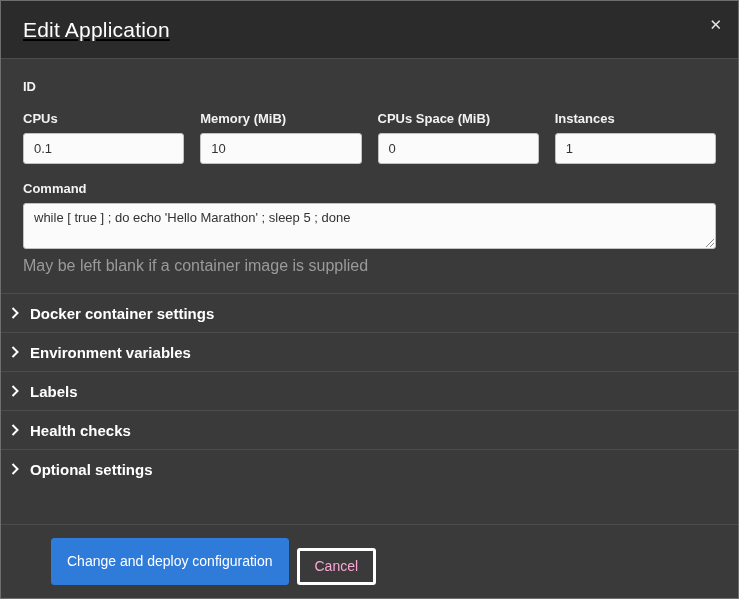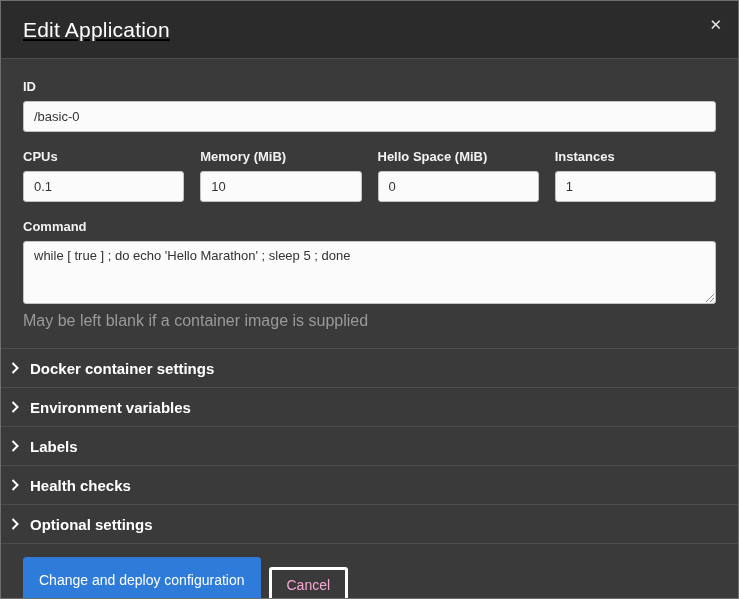--- a/index.html
+++ b/index.html
@@ -68,21 +68,21 @@
   .row-4 {
     display: grid;
     grid-template-columns: repeat(4, 1fr);
     column-gap: 16px;
     margin-bottom: 17px;
   }
   .row-4 .field { margin-bottom: 0; }
   .textarea-wrap { position: relative; }
   .command-textarea {
     width: 100%;
-    height: 63px;
+    height: 46px;
     background: #fbfbfb;
     border: 1px solid #c2c2c2;
     border-radius: 3px;
     padding: 6px 10px;
     font-size: 13px;
     color: #333333;
     font-family: "Liberation Sans", sans-serif;
     resize: none;
     display: block;
   }
@@ -134,20 +134,21 @@
     font-size: 14px;
     border-radius: 3px;
     padding: 8px 15px;
     cursor: pointer;
     line-height: 1.1;
   }
   .btn-primary {
     background: #2f7bd9;
     border: 1px solid #2f7bd9;
     color: #ffffff;
+    margin-left: 28px;
   }
   .btn-secondary {
     background: transparent;
     border: 3px solid #ffffff;
     color: #f9a8d4;
     margin-top: 10px;
   }
 </style>
 </head>
 <body>
@@ -156,34 +157,33 @@
 
   <div class="modal-header">
     <h1 class="modal-title">Edit Application</h1>
     <button class="close-btn">✕</button>
   </div>
 
   <div class="modal-body">
 
     <div class="field">
       <label>ID</label>
-      <input class="text-input" type="text" value="/basic-0" style="">
     </div>
 
     <div class="row-4">
       <div class="field">
         <label>CPUs</label>
         <input class="text-input" type="text" value="0.1" style="">
       </div>
       <div class="field">
         <label>Memory (MiB)</label>
         <input class="text-input" type="text" value="10" style="">
       </div>
       <div class="field">
-        <label>Hello Space (MiB)</label>
+        <label>CPUs Space (MiB)</label>
         <input class="text-input" type="text" value="0" style="">
       </div>
       <div class="field">
         <label>Instances</label>
         <input class="text-input" type="text" value="1" style="">
       </div>
     </div>
 
     <div class="field" style="margin-bottom:4px;">
       <label>Command</label>

